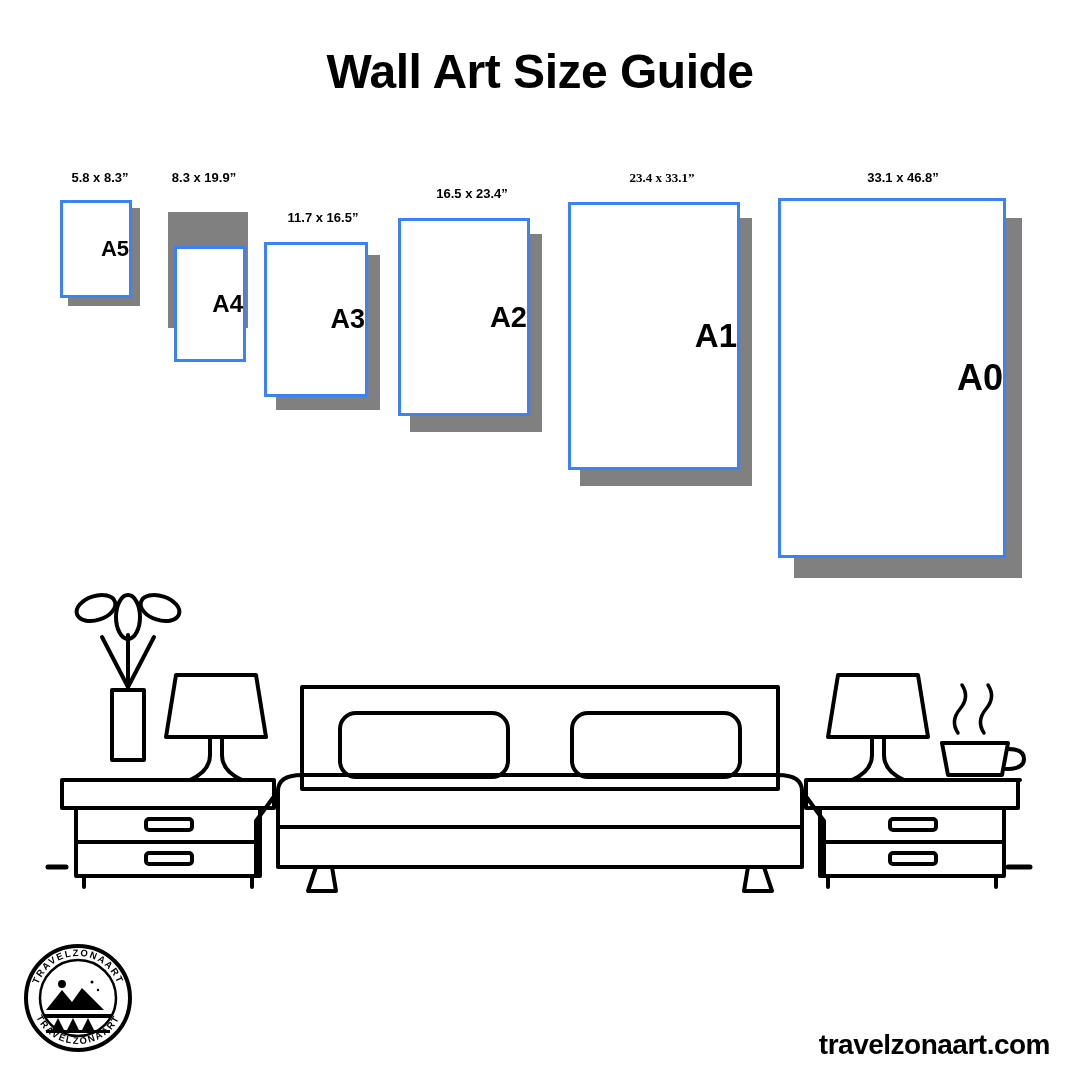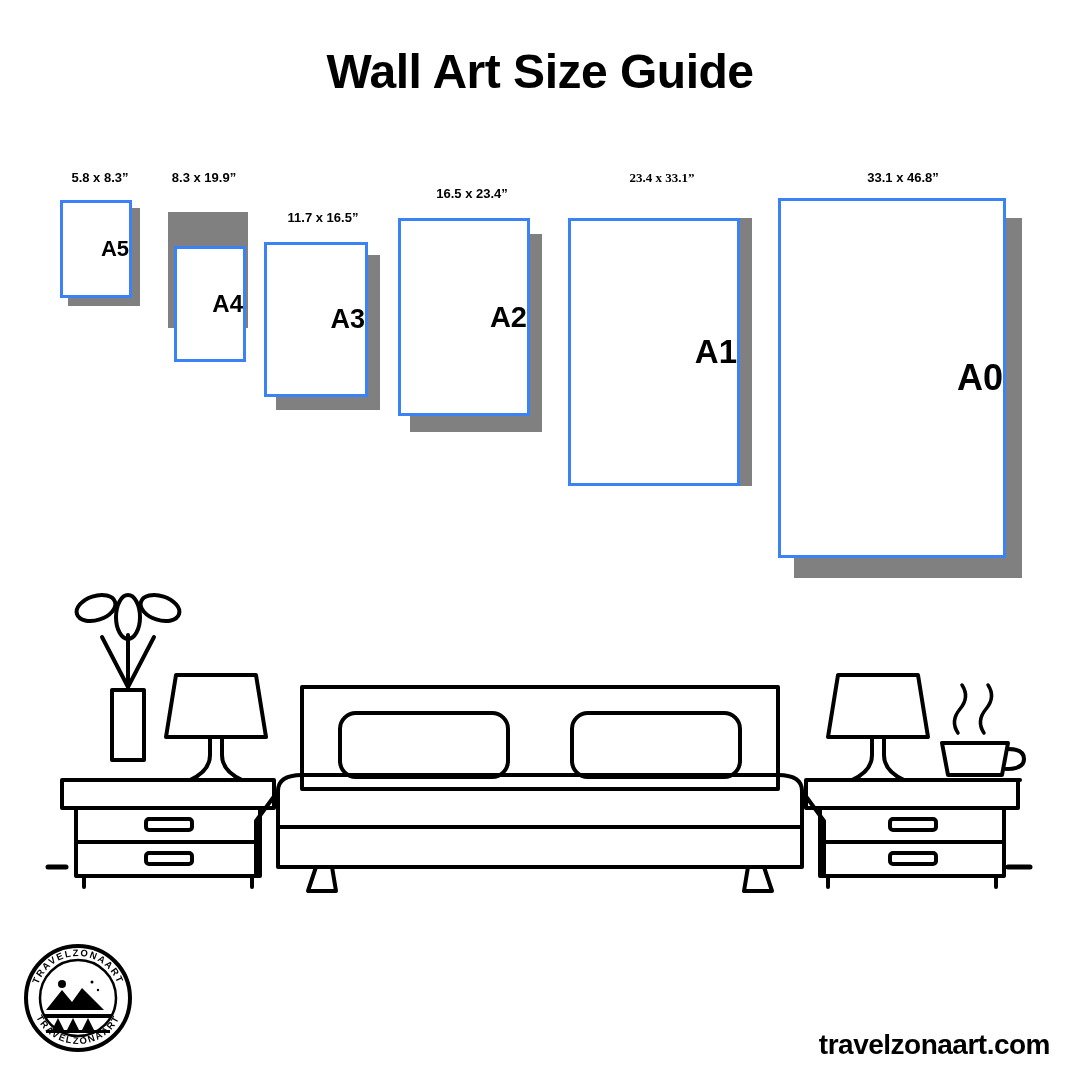--- a/index.html
+++ b/index.html
@@ -128,21 +128,21 @@
     <div class="frame-dims" style="top:0px;">16.5 x 23.4”</div>
     <div class="frame-shadow" style="left:18px; top:48px; width:132px; height:198px;"></div>
     <div class="frame-box" style="left:6px; top:32px; width:132px; height:198px;">
       <span class="frame-label" style="font-size:29px;">A2</span>
     </div>
   </div>
 
   <div class="frame-group" style="left:562px; top:0px; width:200px; height:325px;">
     <div class="frame-dims" style="top:0px;font-family:Liberation Serif, serif;">23.4 x 33.1”</div>
     <div class="frame-shadow" style="left:18px; top:48px; width:172px; height:268px;"></div>
-    <div class="frame-box" style="left:6px; top:48px; width:172px; height:268px;">
+    <div class="frame-box" style="left:6px; top:32px; width:172px; height:268px;">
       <span class="frame-label" style="font-size:33px;">A1</span>
     </div>
   </div>
 
   <div class="frame-group" style="left:772px; top:0px; width:262px; height:420px;">
     <div class="frame-dims" style="top:0px;">33.1 x 46.8”</div>
     <div class="frame-shadow" style="left:22px; top:48px; width:228px; height:360px;"></div>
     <div class="frame-box" style="left:6px; top:28px; width:228px; height:360px;">
       <span class="frame-label" style="font-size:36px;">A0</span>
     </div>

